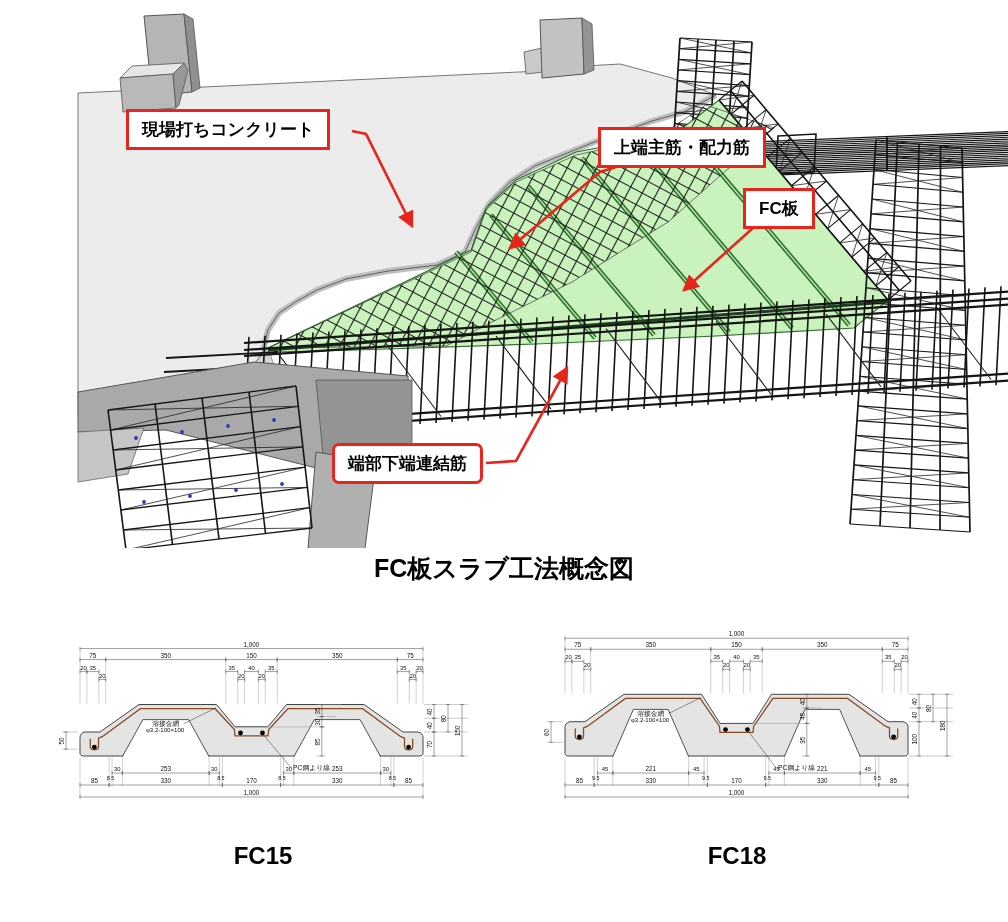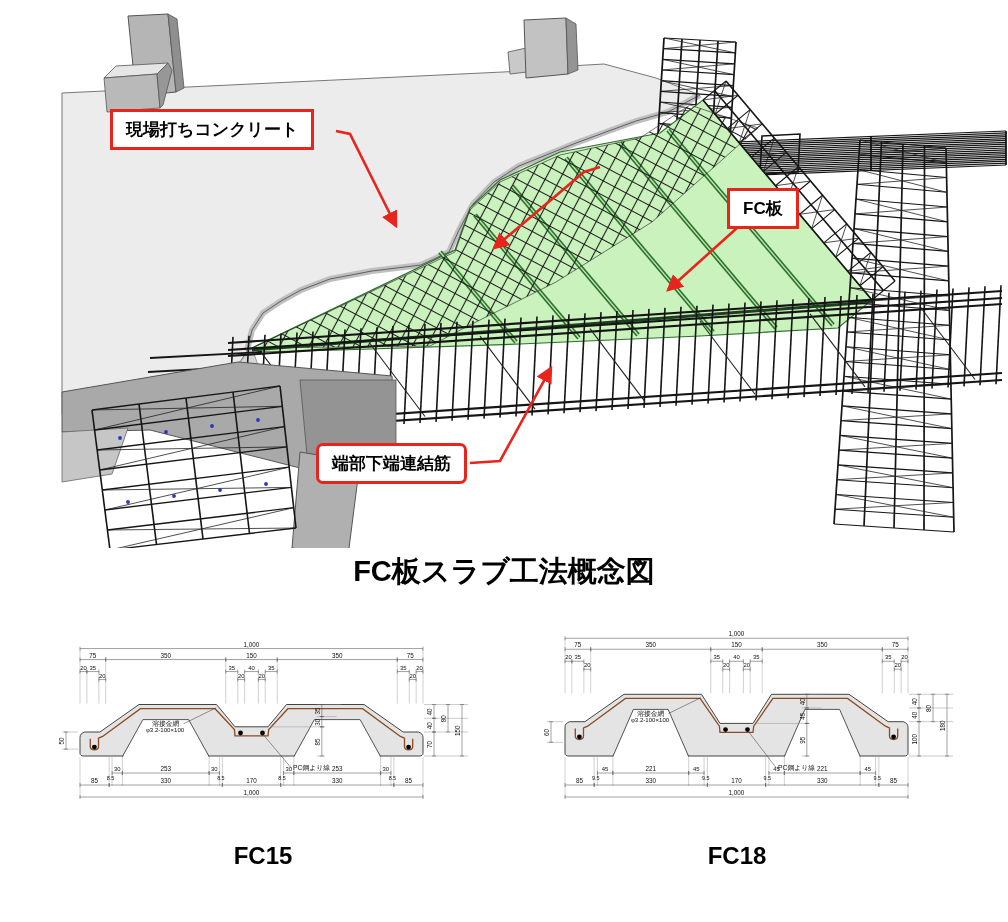--- a/index.html
+++ b/index.html
@@ -1,23 +1,23 @@
 <!DOCTYPE html>
 <html><head>
 <meta charset="utf-8">
 <style>
   html,body{margin:0;padding:0;background:#fff;}
   .page{position:relative;width:1008px;height:922px;background:#fff;overflow:hidden;
         font-family:"Liberation Sans",sans-serif;}
   svg{display:block;}
-  .scene-wrap{position:absolute;left:0;top:0;width:820px;height:548px;}
+  .scene-wrap{position:absolute;left:16px;top:0;width:820px;height:548px;}
   .callout{position:absolute;background:#fff;border:3px solid #e8251c;color:#000;
            font-weight:bold;font-size:17px;line-height:1;padding:9px 13px;white-space:nowrap;}
   .caption{position:absolute;left:0;top:552px;width:1008px;text-align:center;
-           font-size:29px;font-weight:bold;color:#000;}
+           font-size:25px;font-weight:bold;color:#000;}
   .section-svg{position:absolute;top:596px;width:470px;height:212px;}
   #sec0{left:30px;} #sec1{left:515px;}
   .sec-title{position:absolute;top:842px;width:220px;text-align:center;
              font-size:24px;font-weight:bold;color:#000;}
   #title0{left:153px;} #title1{left:627px;}
   text{font-family:"Liberation Sans",sans-serif;}
 </style>
 </head>
 <body>
 
@@ -327,20 +327,23 @@
         </g>
         <g>
           <path d="M336,131 L350,134 L396,226" fill="none" stroke="#e8251c" stroke-width="2.6" marker-end="url(#arr)"></path>
           <path d="M600,167 L584,172 L494,248" fill="none" stroke="#e8251c" stroke-width="2.6" marker-end="url(#arr)"></path>
           <path d="M737,228 L668,290" fill="none" stroke="#e8251c" stroke-width="2.6" marker-end="url(#arr)"></path>
           <path d="M470,463 L500,461 L551,368" fill="none" stroke="#e8251c" stroke-width="2.6" marker-end="url(#arr)"></path>
         </g>
       </svg>
     <div class="callout" id="co0" style="left:110px;top:109px;">
       <span>現場打ちコンクリート</span>
+    </div>
+    <div class="callout" id="co1" style="left:582px;top:127px;">
+      <span>上端主筋・配力筋</span>
     </div>
     <div class="callout" id="co2" style="left:727px;top:188px;">
       <span>FC板</span>
     </div>
     <div class="callout" id="co3" style="left:316px;top:443px;border-radius:7px;">
       <span>端部下端連結筋</span>
     </div>
   </div>
 
   <div class="caption">FC板スラブ工法概念図</div>

